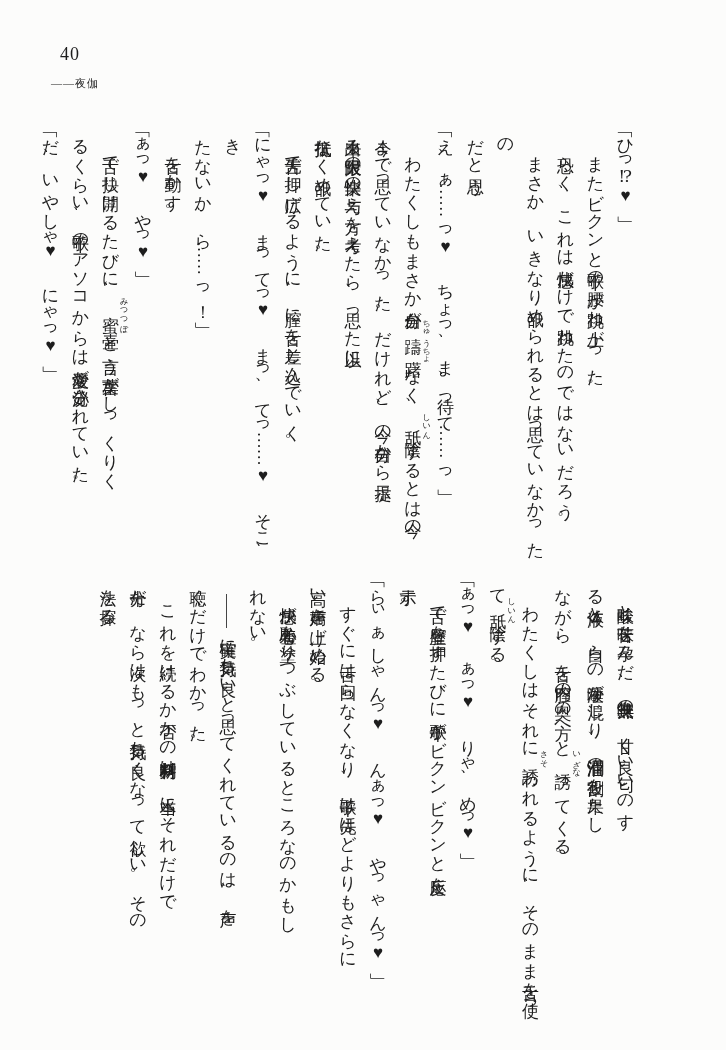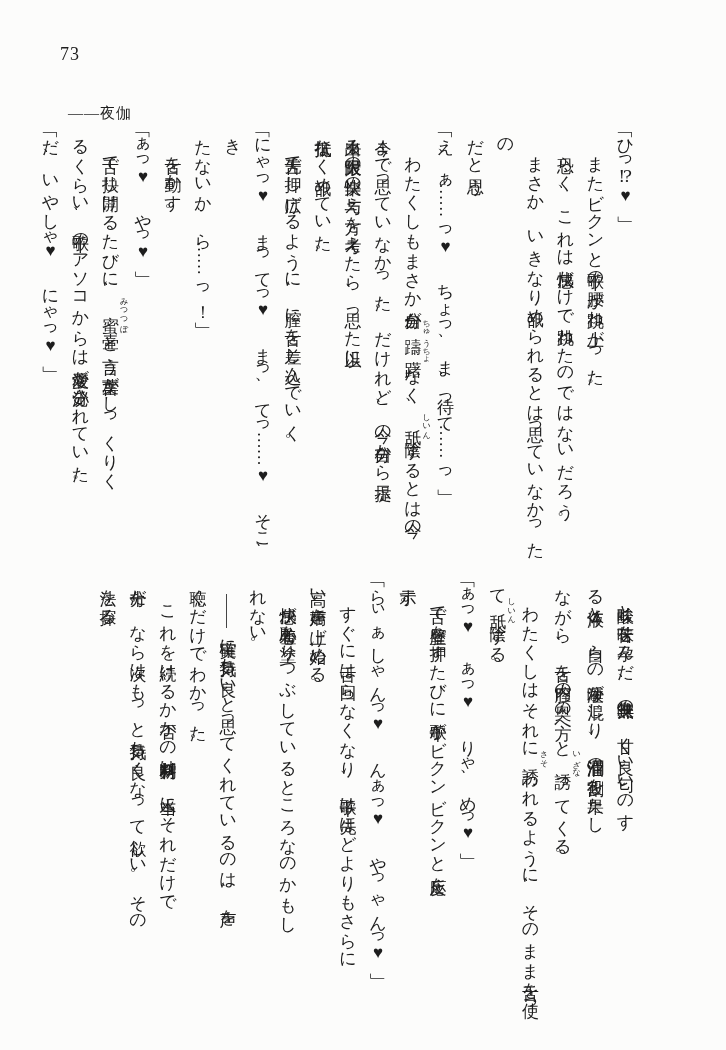--- a/index.html
+++ b/index.html
@@ -17,25 +17,24 @@
   }
   .page-number {
     position: absolute;
     left: 60px;
     top: 44px;
     font-size: 18px;
     letter-spacing: 1px;
   }
   .chapter-title {
     position: absolute;
-    left: 68px;
+    left: 51px;
     top: 76px;
-    font-size: 15px;
+    font-size: 11px;
     letter-spacing: 1px;
-    margin-top: 28px;
   }
   .vtext {
     position: absolute;
     right: 86px;
     height: 440px;
     writing-mode: vertical-rl;
     text-orientation: mixed;
     font-size: 17px;
     line-height: 30px;
   }
@@ -49,21 +48,21 @@
   ruby { ruby-position: over; }
   rt {
     font-size: 8px;
     letter-spacing: 0;
     line-height: 1;
   }
 </style>
 </head>
 <body>
 
-<div class="page-number">73</div>
+<div class="page-number">40</div>
 
 <div class="chapter-title">――夜伽</div>
 
 <div class="vtext block-top">
     <p class="vline">「ひっ⁉♥」</p>
     <p class="vline indent">またビクンと千歌の腰が跳ね上がった。</p>
     <p class="vline indent">恐らく、これは快感だけで跳ねたのではないだろう。</p>
     <p class="vline indent">まさか、いきなり舐められるとは思っていなかったの</p>
     <p class="vline">だと思う。</p>
     <p class="vline">「え、ぁ……っ♥　ちょっ、ま、待って……っ」</p>

